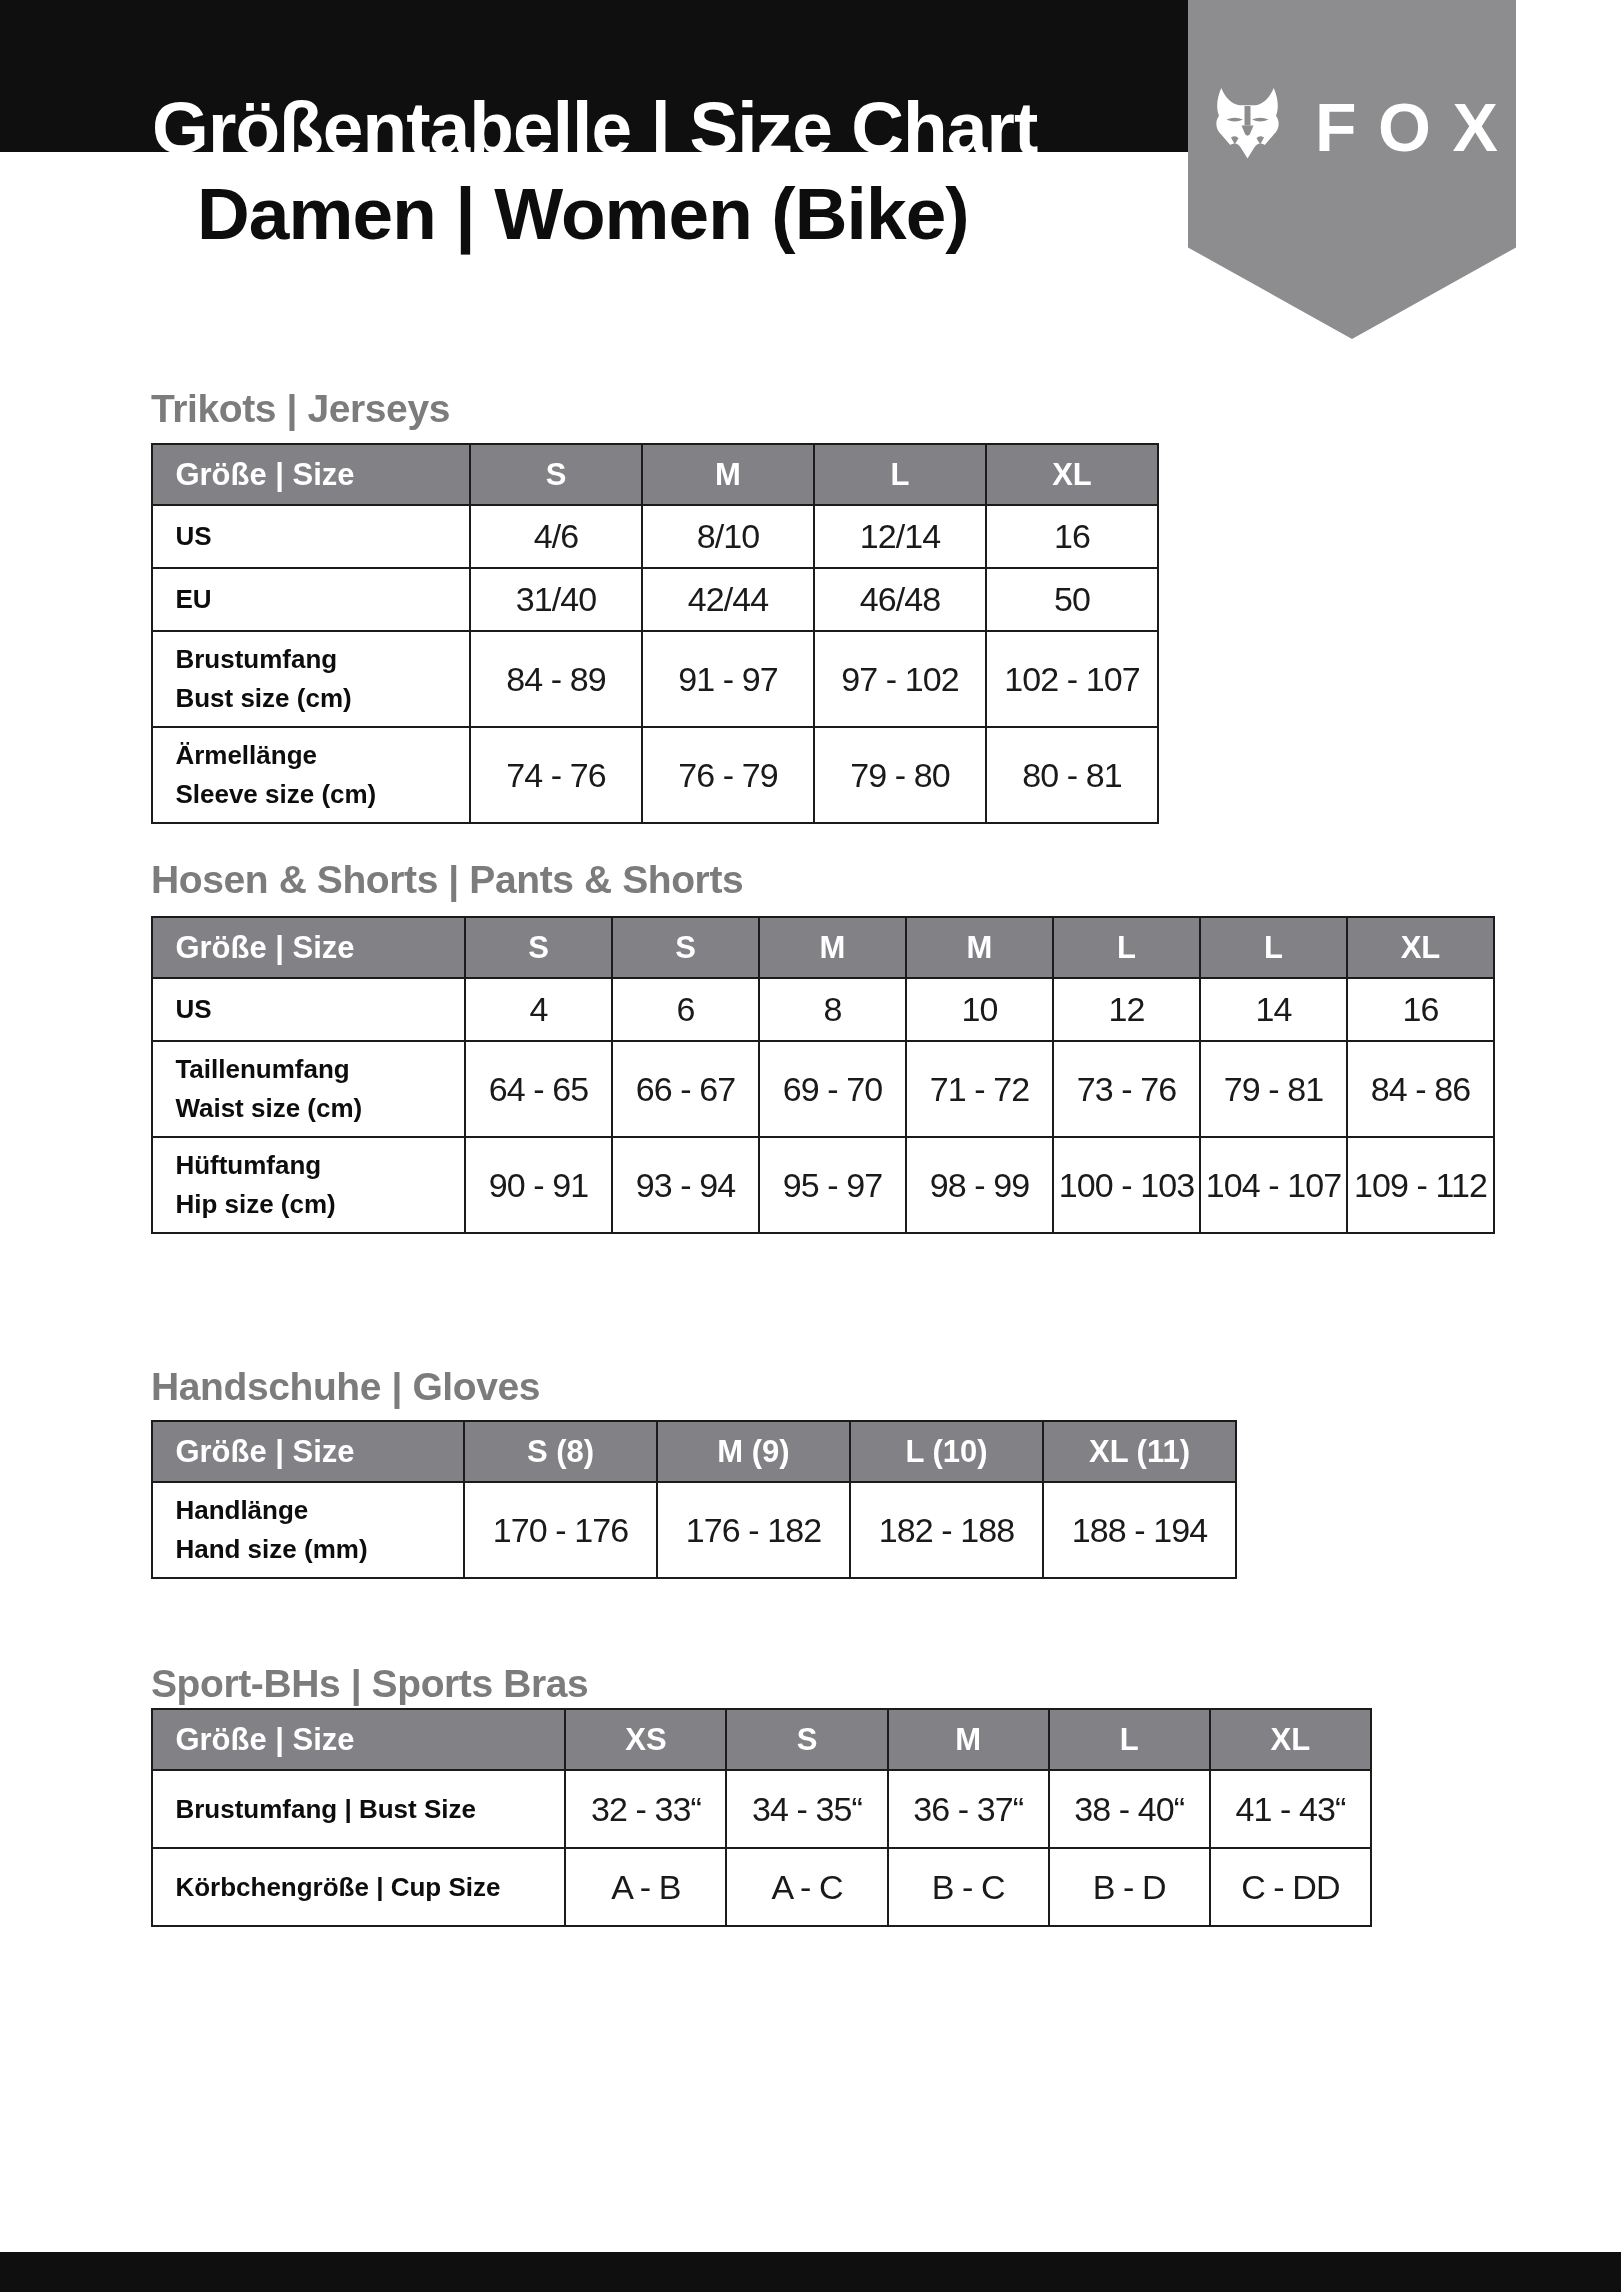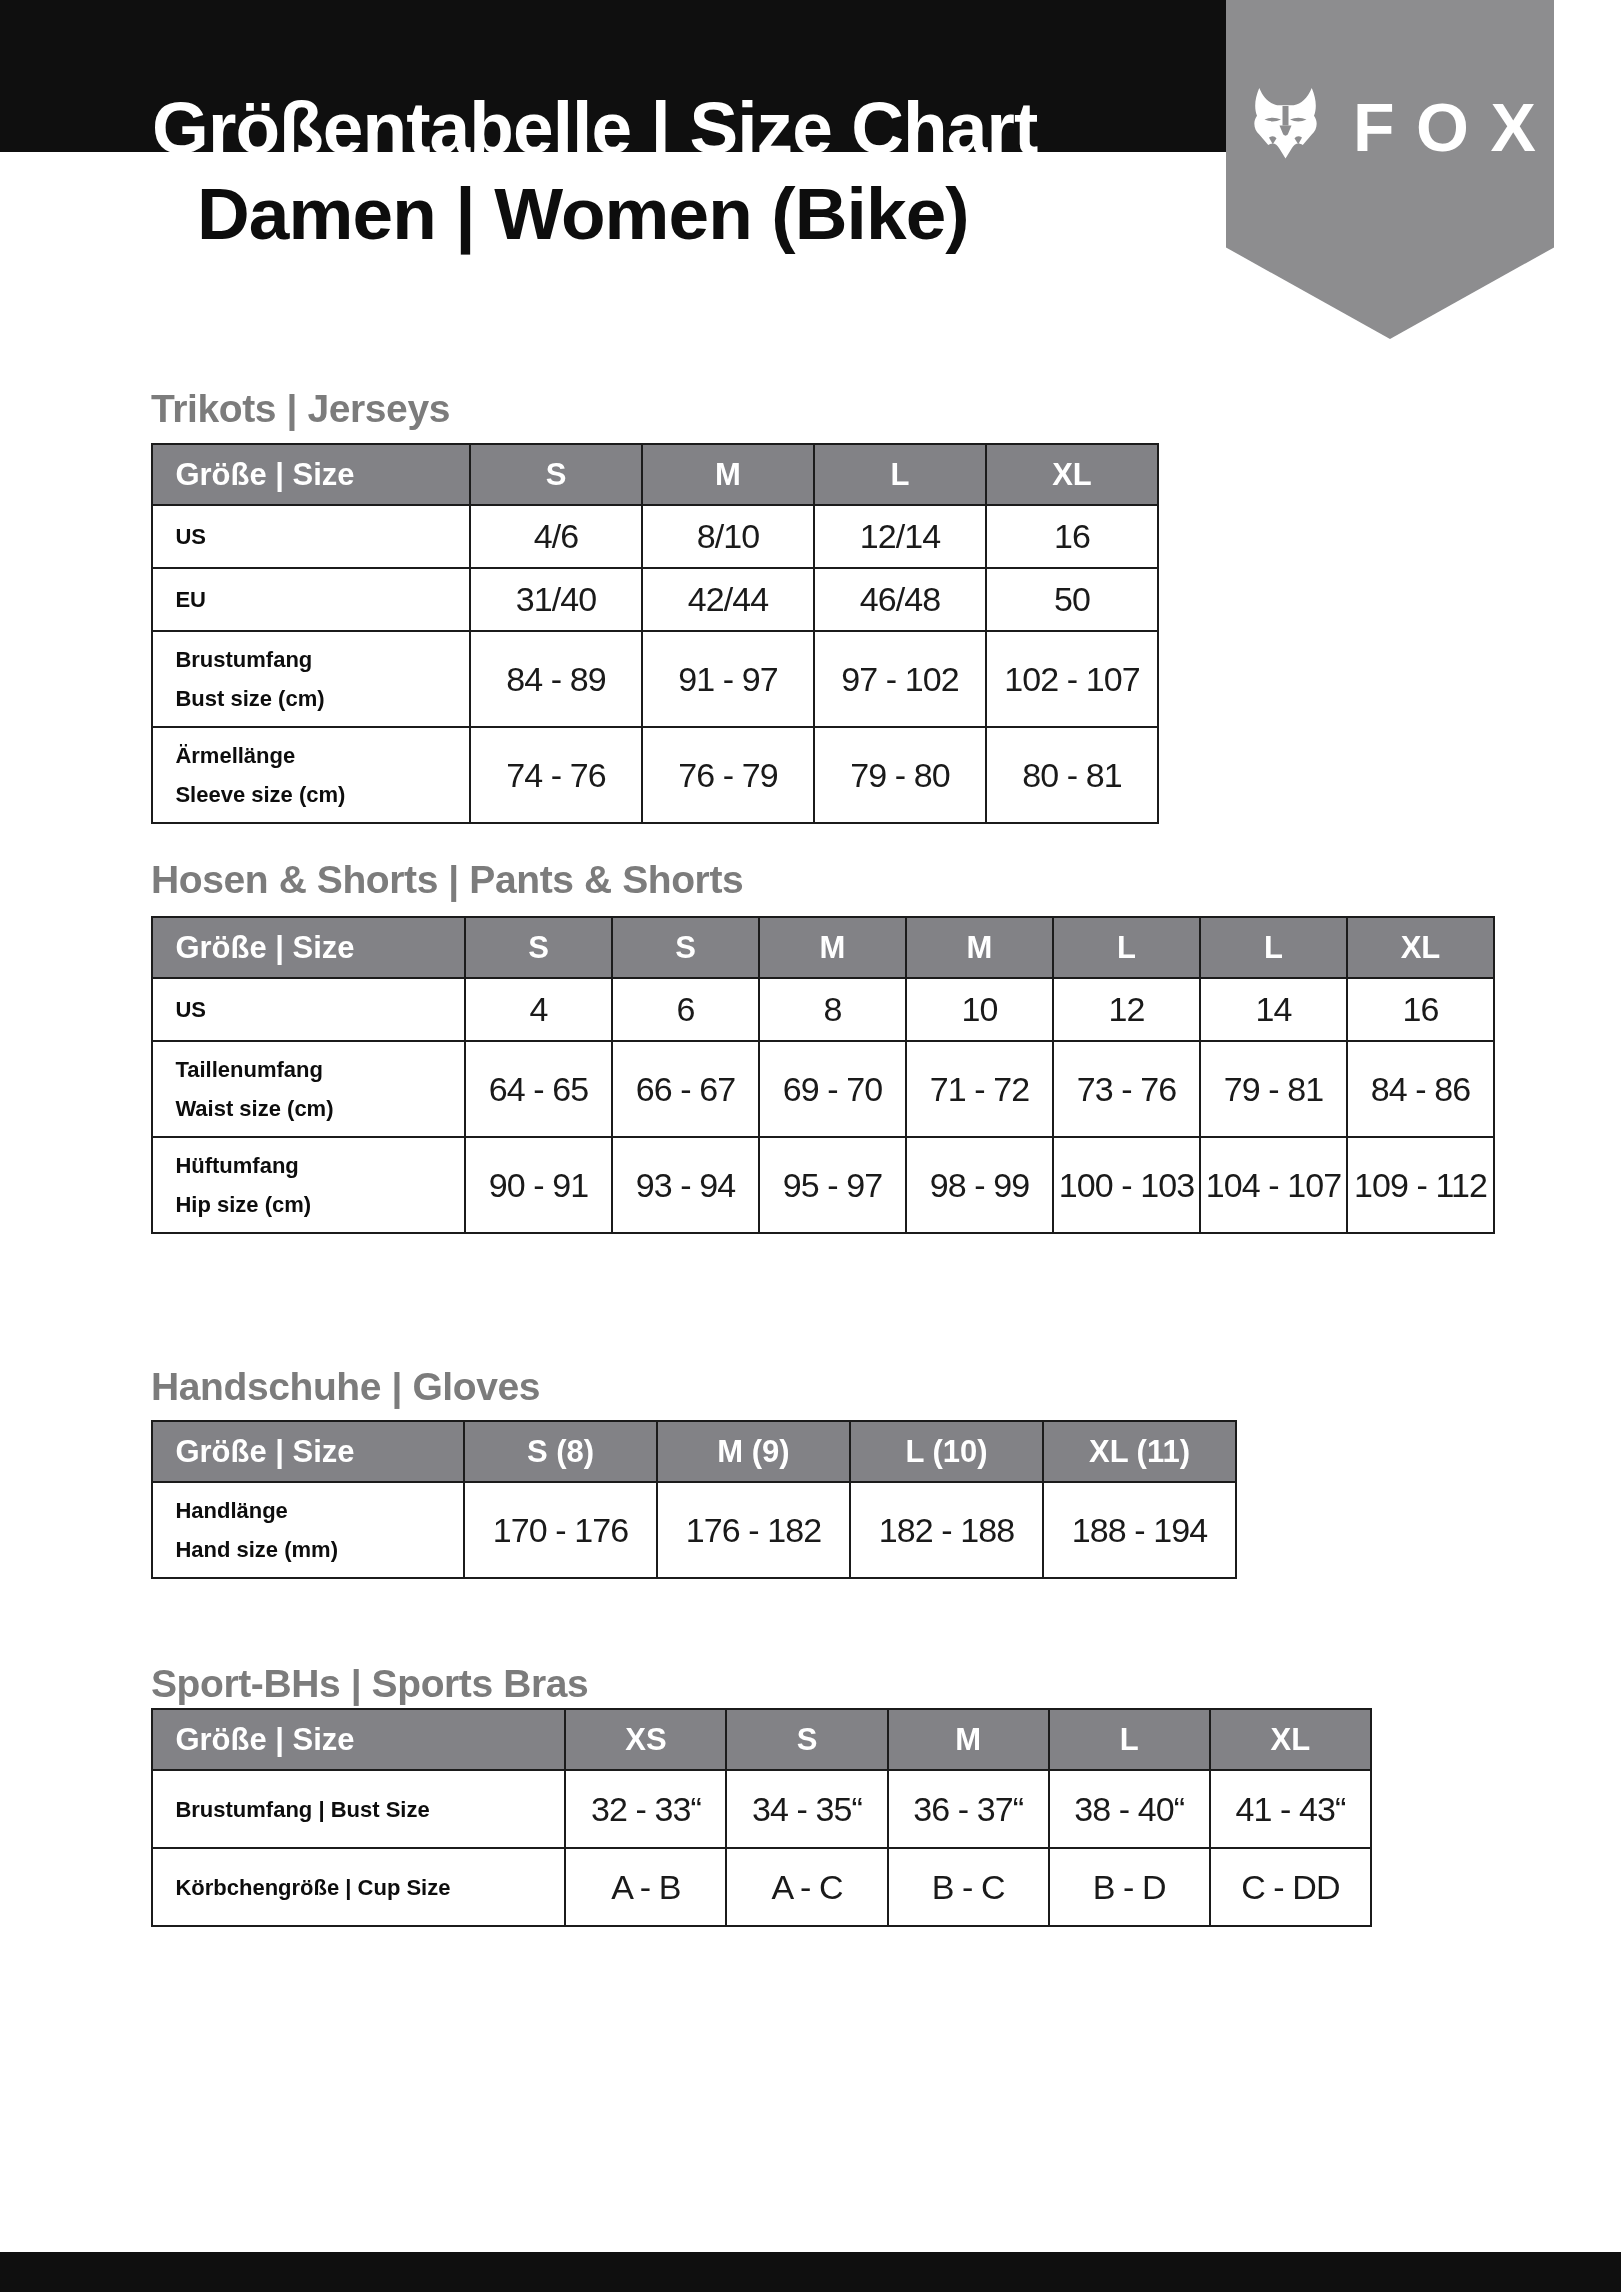--- a/index.html
+++ b/index.html
@@ -16,21 +16,21 @@
   .topbar{position:absolute;left:0;top:0;width:1410px;height:152px;
     background:var(--topbar-bg);overflow:hidden;}
   .doc-title{position:absolute;left:152px;top:91px;font-size:73px;line-height:73px;
     font-weight:bold;color:var(--title-text);letter-spacing:-0.9px;white-space:nowrap;}
   .doc-subtitle{position:absolute;left:197px;top:177px;font-size:73px;line-height:73px;
     font-weight:bold;color:#0d0d0d;letter-spacing:-0.9px;white-space:nowrap;text-align:center;}
 
   
   .pennant{position:absolute;left:1188px;top:0;width:328px;height:339px;
     background:var(--pennant-bg);
-    clip-path:polygon(0 0,100% 0,100% 73%,50% 100%,0 73%);z-index:3;margin-left:38px;}
+    clip-path:polygon(0 0,100% 0,100% 73%,50% 100%,0 73%);z-index:3;}
   .fox-head{position:absolute;left:21.5px;top:84px;width:75px;height:86px;}
   .brand-word{position:absolute;left:127px;top:93px;font-size:68px;line-height:68px;
     font-weight:bold;color:#ffffff;letter-spacing:21.5px;}
 
   
   .section{position:absolute;left:151px;}
   .section h3{font-size:39px;line-height:43px;font-weight:bold;color:var(--heading-text);
     white-space:nowrap;letter-spacing:-0.4px;}
   .section table{position:absolute;left:0;border-collapse:collapse;table-layout:fixed;
     background:#fff;}
@@ -45,21 +45,21 @@
   #table-bras    col.col-label{width:413px;} #table-bras    col.col-data{width:161px;}
 
   th,td{border:2.7px solid var(--border);}
   thead tr{height:61px;}
   thead th{background:var(--table-header-bg);color:#ffffff;font-size:31px;font-weight:bold;
     text-align:center;}
   thead th.label-col{text-align:left;padding-left:22.4px;}
   tbody tr{height:63px;}
   tbody tr.row-double{height:96px;}
   #table-bras tbody tr{height:78px;}
-  tbody th{font-size:22px;font-weight:bold;text-align:left;padding-left:22.4px;
+  tbody th{font-size:26px;font-weight:bold;text-align:left;padding-left:22.4px;
     line-height:39px;color:#0d0d0d;}
   tbody td{font-size:34px;font-weight:normal;text-align:center;color:var(--body-text);
     letter-spacing:-0.9px;}
   .lbl-line{display:block;}
 
   
   .footerbar{position:absolute;left:0;top:2252px;width:1621px;height:40px;
     background:var(--footer-bg);}
 </style>
 </head>

